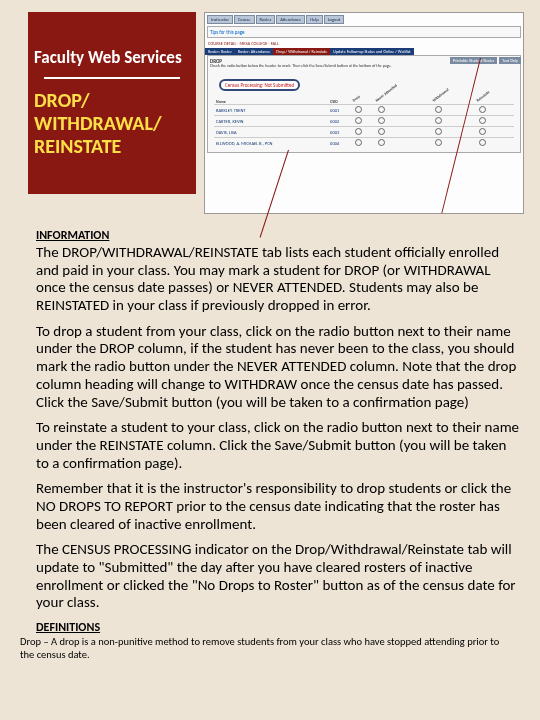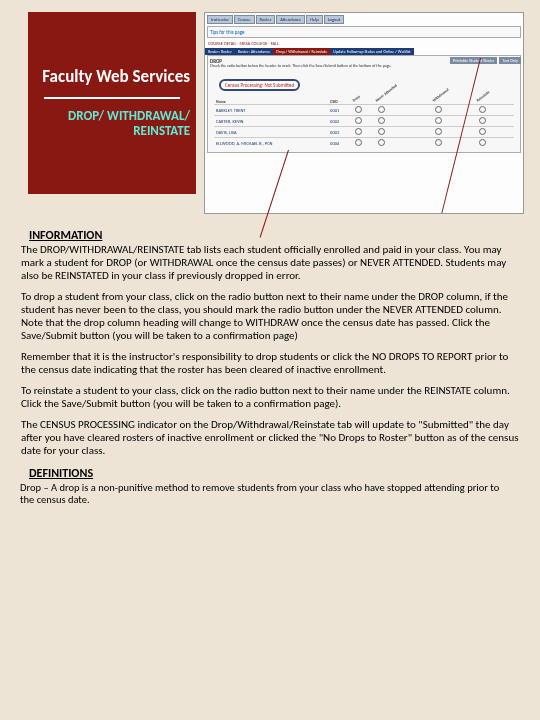--- a/index.html
+++ b/index.html
@@ -10,29 +10,29 @@
     font-size:10px;
     color:#000;
     position:relative;
     overflow:hidden;
   }
   .header-row{display:flex;align-items:flex-start;padding:12px 16px 4px 28px}
   .red-box{
     width:168px;height:182px;
     background:#8a1812;
     color:#fff;
-    text-align:right;
+    text-align:left;
     padding:8px 6px;
     box-sizing:border-box;
     font-weight:700;
     display:flex;flex-direction:column;justify-content:center;gap:8px;
   }
   .red-box .title{font-size:17px;line-height:1.15}
   .red-box hr{border:none;border-top:2px solid #fff;margin:2px 10px}
-  .red-box .sub{font-size:13px;line-height:1.15;color:#5eead4}
+  .red-box .sub{font-size:20px;line-height:1.15;color:#fde047}
   .shot{
     flex:1;margin-left:8px;height:200px;
     background:#fdfdfd;border:1px solid #999;
     position:relative;font-size:5px;color:#333;
   }
   .shot .tabs{display:flex;gap:1px;padding:2px 2px 0 2px}
   .shot .tabs span{background:#b8c6d8;border:1px solid #7a8aa0;padding:1px 3px;font-size:4.5px;color:#1a2a4a}
   .shot .panel{border:1px solid #aaa;margin:2px;padding:2px;background:#f7f7f7}
   .shot .crumb{color:#8a1812;font-size:4.5px;padding:1px 3px}
   .shot .subtabs{display:flex;gap:0;margin-top:1px}
@@ -45,22 +45,22 @@
     font-size:5px;color:#c22;padding:1px 4px;background:#fff;
   }
   .table{margin:16px 4px 2px 4px;border-collapse:collapse;width:calc(100% - 8px)}
   .table th{font-size:4px;color:#444;text-align:left;padding:0 2px;transform:rotate(-38deg);transform-origin:left bottom;height:20px;vertical-align:bottom;white-space:nowrap}
   .table td{font-size:4.5px;border-top:1px solid #ccc;padding:1px 2px;color:#1a3c78}
   .radio{display:inline-block;width:5px;height:5px;border:1px solid #666;border-radius:50%}
   .arrow{position:absolute;background:#8a1812}
   .a1{width:1px;height:92px;left:288px;top:150px;transform:rotate(18deg);transform-origin:top}
   .a2{width:1px;height:160px;left:480px;top:58px;transform:rotate(14deg);transform-origin:top}
   .body-pad{padding:4px 20px 10px 20px}
-  h3{font-size:12px;margin:6px 0 2px 9px;text-decoration:underline;font-weight:700}
-  p{font-size:11px;line-height:1.18;margin:0 0 8px 1px}
+  h3{font-size:12px;margin:6px 0 2px 16px;text-decoration:underline;font-weight:700}
+  p{font-size:15px;line-height:1.18;margin:0 0 8px 16px}
   .defs p{font-size:10.5px;line-height:1.22;margin:0 16px 12px 0}
   .u{}
   .top-right{position:absolute;right:2px;top:44px;display:flex;gap:1px}
 </style>
 </head>
 <body>
 
 <div class="header-row">
   <div class="red-box">
     <div class="title">Faculty Web Services</div>
@@ -143,21 +143,21 @@
   </div>
 </div>
 
 <div class="arrow a1"></div>
 <div class="arrow a2"></div>
 
 <div class="body-pad">
   <h3>INFORMATION</h3>
   <p>The DROP/WITHDRAWAL/REINSTATE tab lists each student officially enrolled and paid in your class. You may mark a student for DROP (or WITHDRAWAL once the census date passes) or NEVER ATTENDED. Students may also be REINSTATED in your class if previously dropped in error.</p>
   <p>To drop a student from your class, click on the radio button next to their name under the DROP column, if the student has never been to the class, you should mark the radio button under the NEVER ATTENDED column. Note that the drop column heading will change to WITHDRAW once the census date has passed. Click the Save/Submit button (you will be taken to a confirmation page)</p>
+  <p>To reinstate a student to your class, click on the radio button next to their name under the REINSTATE column. Click the Save/Submit button (you will be taken to a confirmation page).</p>
   <p>Remember that it is the instructor's responsibility to drop students or click the NO DROPS TO REPORT prior to the census date indicating that the roster has been cleared of inactive enrollment.</p>
-  <p>To reinstate a student to your class, click on the radio button next to their name under the REINSTATE column. Click the Save/Submit button (you will be taken to a confirmation page).</p>
   <p><span>The CENSUS PROCESSING indicator on the Drop/Withdrawal/Reinstate tab will update to "Submitted" </span><span class="u">the day after</span><span> you have cleared rosters of inactive enrollment or clicked the "No Drops to Roster" button as of the census date for your class.</span></p>
 
   <div class="defs">
     <h3>DEFINITIONS</h3>
     <p><span class="u">Drop –</span><span> A drop is a non-punitive method to remove students from your class who have stopped attending prior to the census date.</span></p>
   </div>
 </div>
 
 </body></html>

